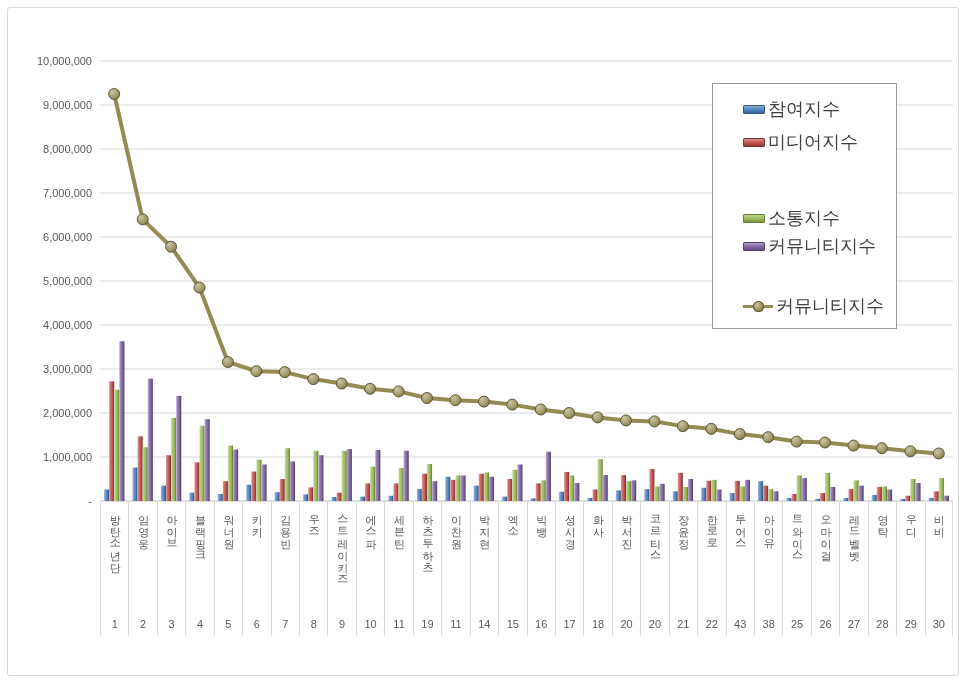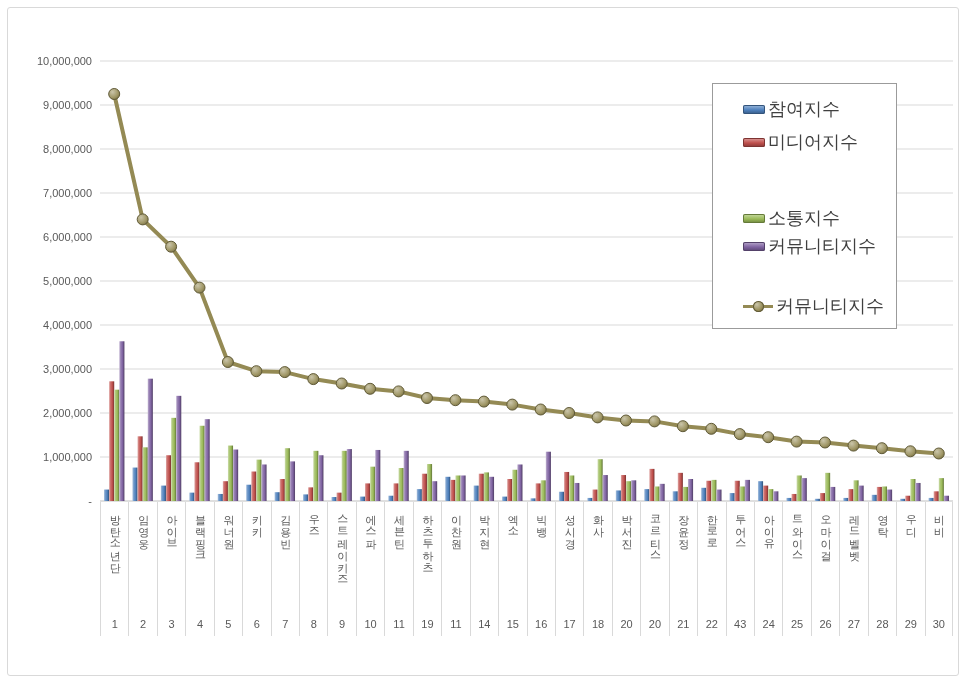--- a/index.html
+++ b/index.html
@@ -327,21 +327,21 @@
       <div class="cat-col" style="left: 697.1px; width: 28.43px;">
         <span class="cat-name">한로로</span>
         <span class="cat-rank">22</span>
       </div>
       <div class="cat-col" style="left: 725.53px; width: 28.43px;">
         <span class="cat-name">투어스</span>
         <span class="cat-rank">43</span>
       </div>
       <div class="cat-col" style="left: 753.97px; width: 28.43px;">
         <span class="cat-name">아이유</span>
-        <span class="cat-rank">24</span>
+        <span class="cat-rank">38</span>
       </div>
       <div class="cat-col" style="left: 782.4px; width: 28.43px;">
         <span class="cat-name">트와이스</span>
         <span class="cat-rank">25</span>
       </div>
       <div class="cat-col" style="left: 810.83px; width: 28.43px;">
         <span class="cat-name">오마이걸</span>
         <span class="cat-rank">26</span>
       </div>
       <div class="cat-col" style="left: 839.27px; width: 28.43px;">

